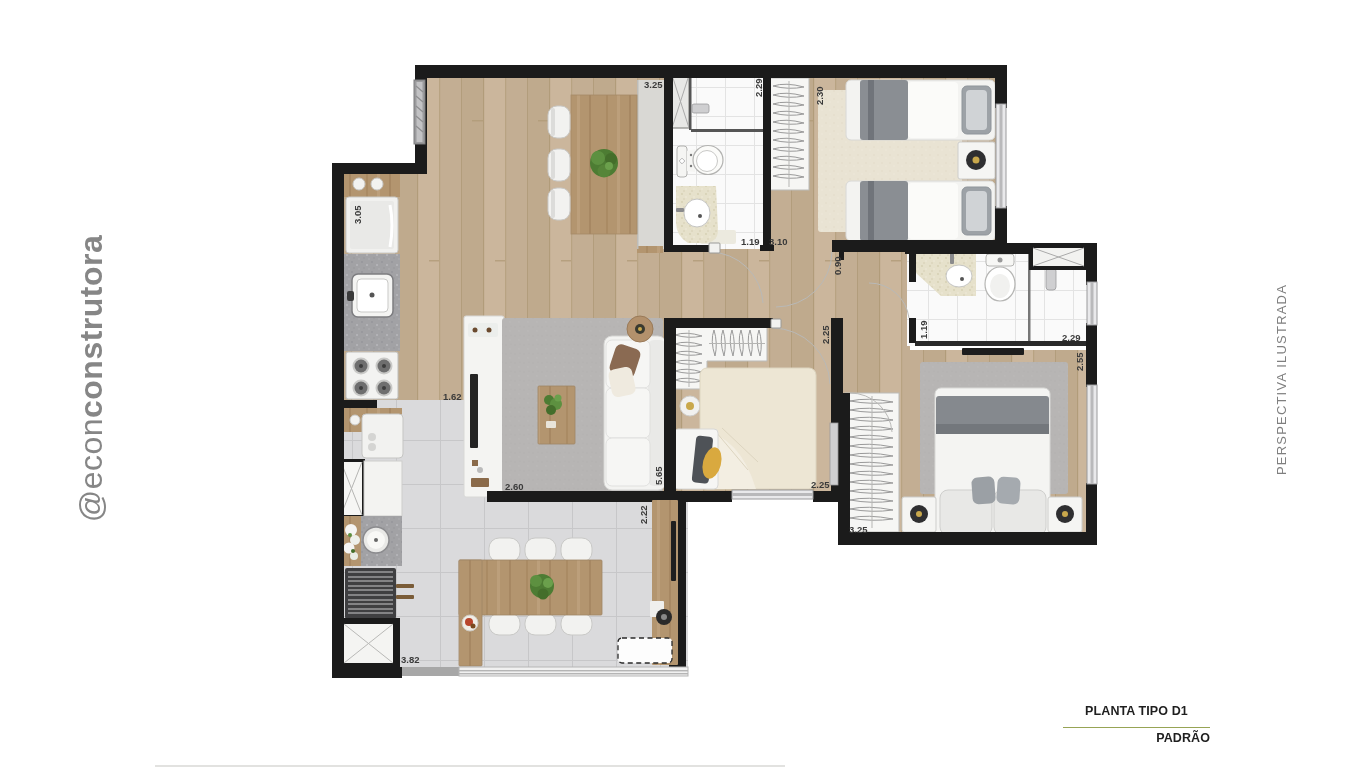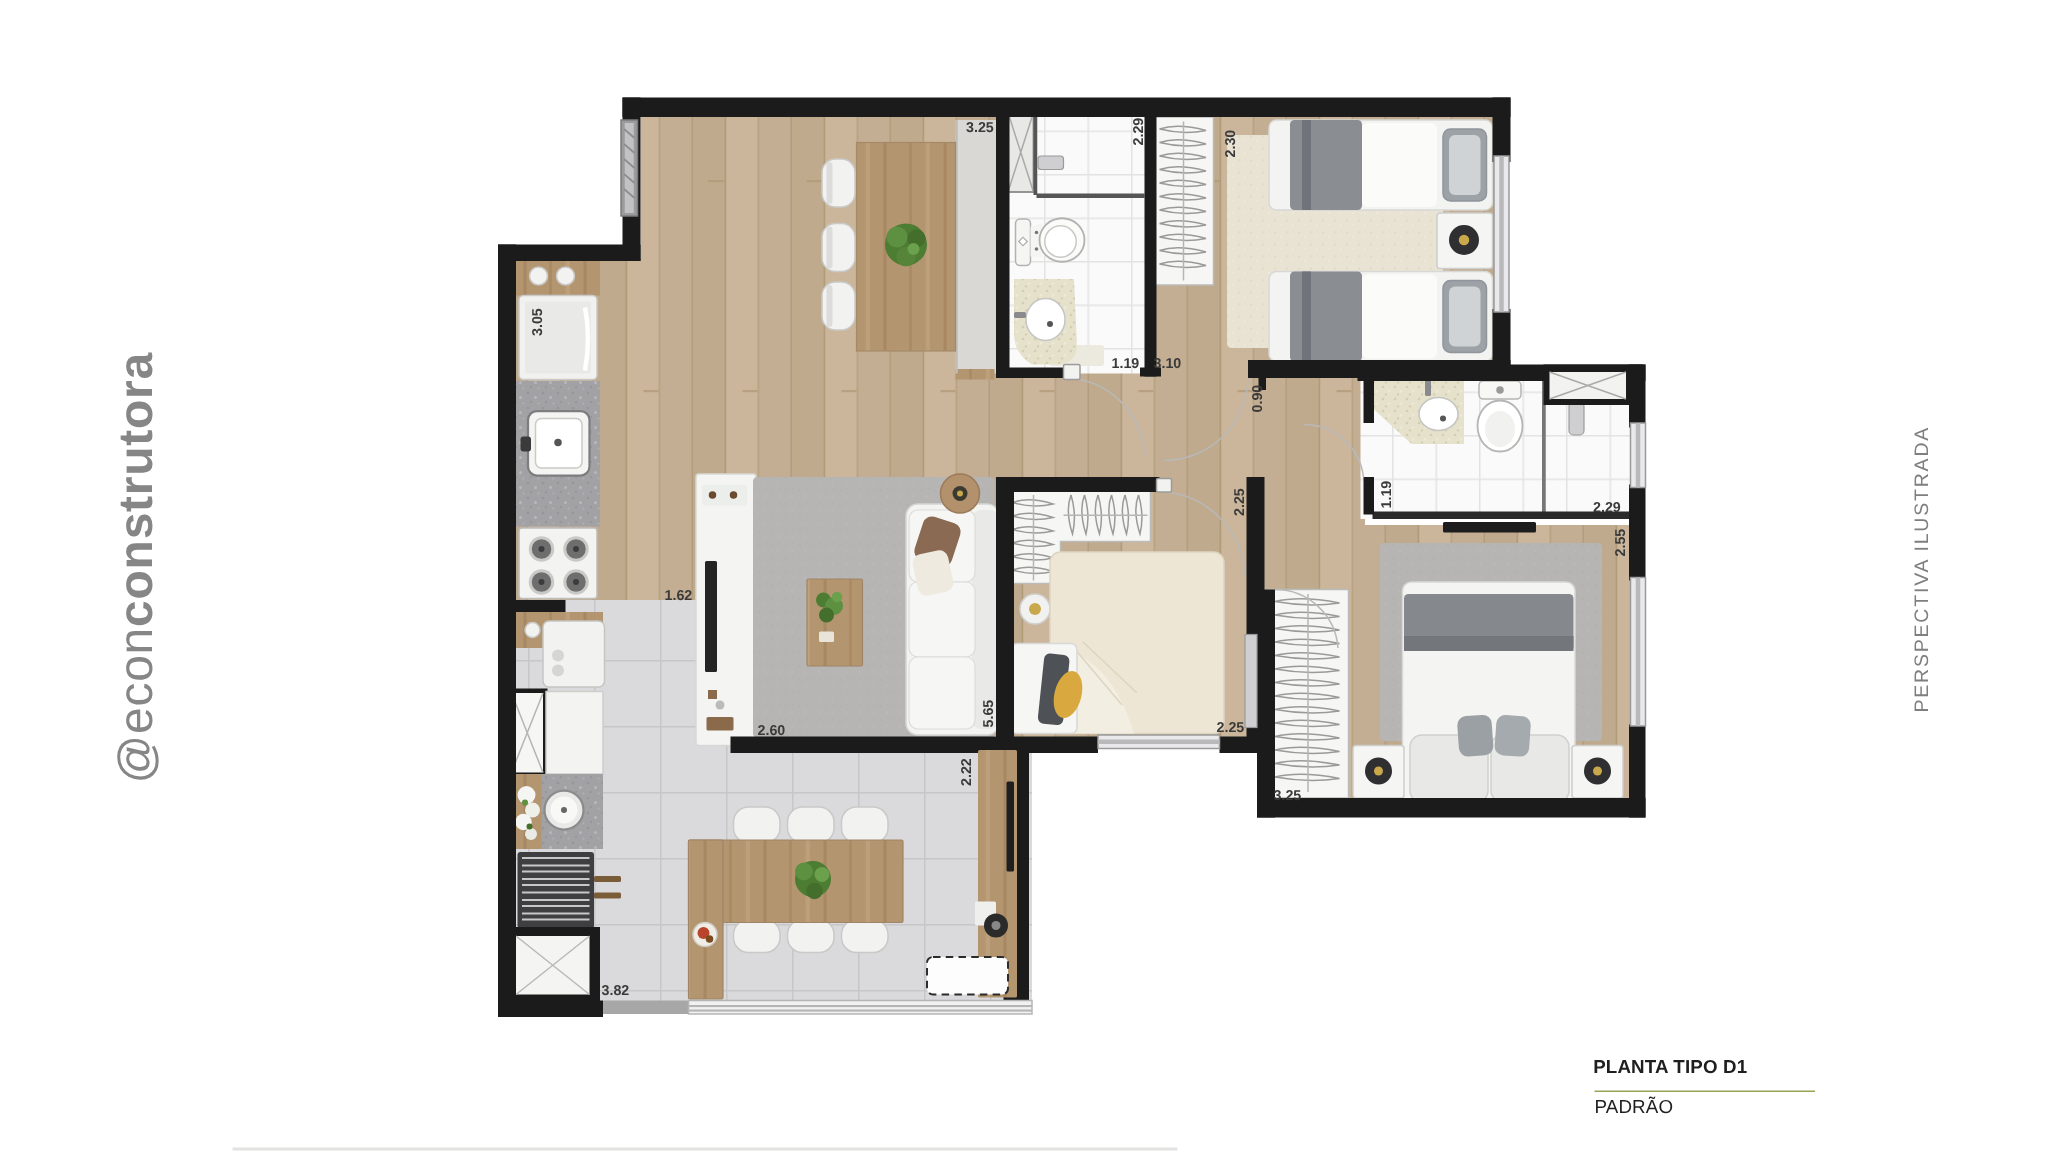--- a/index.html
+++ b/index.html
@@ -399,17 +399,17 @@
 <text x="841" y="275" font-size="9.5" fill="#3a3a3a" font-weight="600" transform="rotate(-90 841 275)">0.90</text>
 <text x="829" y="344" font-size="9.5" fill="#3a3a3a" font-weight="600" transform="rotate(-90 829 344)">2.25</text>
 <text x="662" y="485" font-size="9.5" fill="#3a3a3a" font-weight="600" transform="rotate(-90 662 485)">5.65</text>
 <text x="647" y="524" font-size="9.5" fill="#3a3a3a" font-weight="600" transform="rotate(-90 647 524)">2.22</text>
 <text x="927" y="339" font-size="9.5" fill="#3a3a3a" font-weight="600" transform="rotate(-90 927 339)">1.19</text>
 <text x="1083" y="371" font-size="9.5" fill="#3a3a3a" font-weight="600" transform="rotate(-90 1083 371)">2.55</text>
 </svg>
 
 <div style="position:absolute;left:-139px;top:360px;width:460px;text-align:center;transform:rotate(-90deg);font-size:32px;color:#868686;letter-spacing:0.5px;">@econ<b>construtora</b></div>
 <div style="position:absolute;left:1051px;top:372px;width:460px;text-align:center;transform:rotate(-90deg);font-size:13px;color:#7f7f7f;letter-spacing:1.2px;">PERSPECTIVA ILUSTRADA</div>
-<div style="position:absolute;left:1040px;top:704px;width:147px;text-align:center;font-size:12.5px;font-weight:bold;color:#1f1f1f;letter-spacing:0.1px;">PLANTA TIPO D1</div>
+<div style="position:absolute;left:1063px;top:704px;width:147px;text-align:center;font-size:12.5px;font-weight:bold;color:#1f1f1f;letter-spacing:0.1px;">PLANTA TIPO D1</div>
 <div style="position:absolute;left:1063px;top:726.5px;width:147px;height:1.5px;background:#97a455;"></div>
-<div style="position:absolute;left:1063px;top:731px;width:147px;text-align:left;font-size:12.5px;font-weight:normal;color:#1f1f1f;letter-spacing:0.1px;">PADRÃO</div>
+<div style="position:absolute;left:1063px;top:731px;width:147px;text-align:right;font-size:12.5px;font-weight:bold;color:#1f1f1f;letter-spacing:0.1px;">PADRÃO</div>
 <div style="position:absolute;left:155px;top:765px;width:630px;height:1.5px;background:#e2e2e0;"></div>
 </div>
 
 </body></html>

